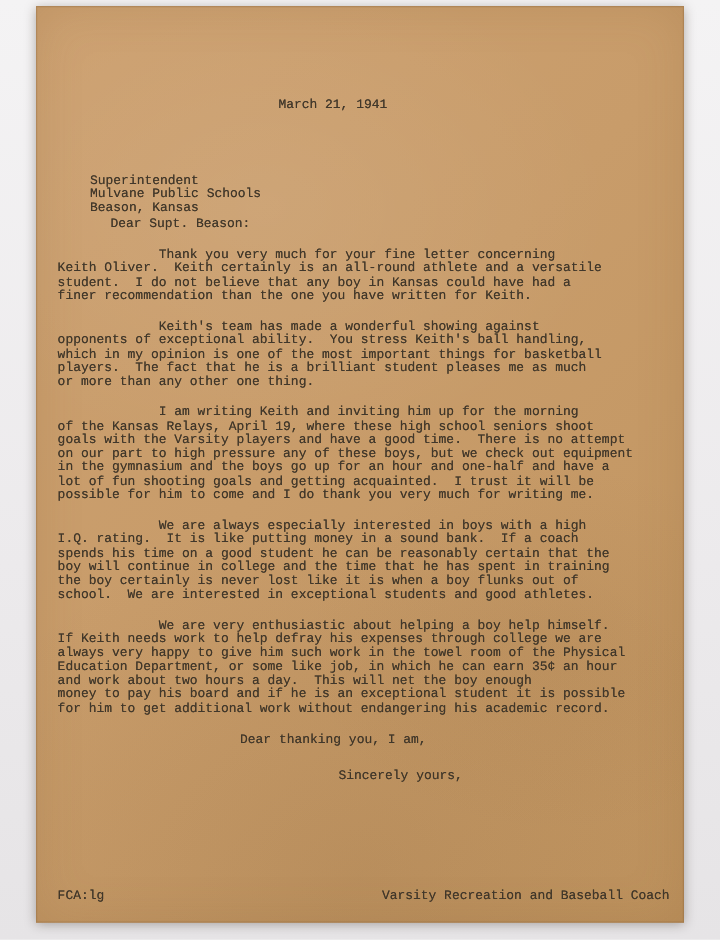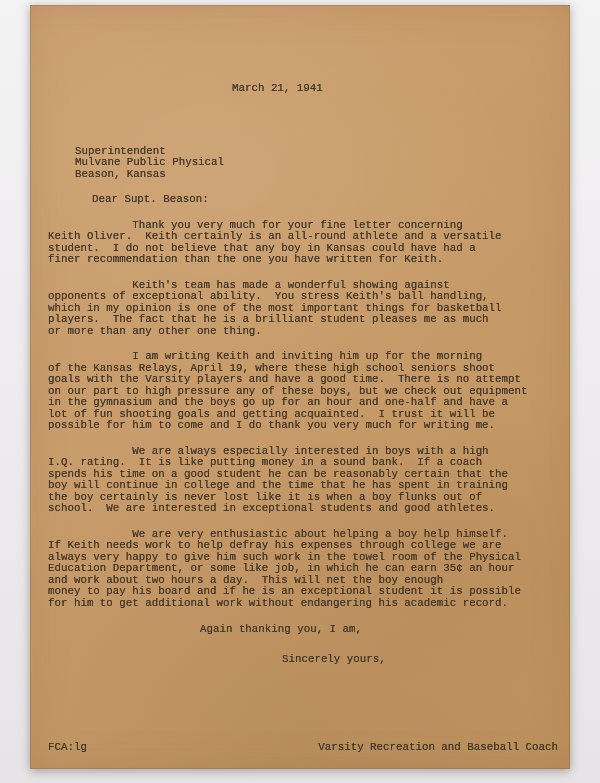--- a/index.html
+++ b/index.html
@@ -35,21 +35,21 @@
       inset 0 0 0 1px rgba(120,85,45,0.25),
       inset 0 0 40px rgba(130,90,45,0.18);
     color: #40372b;
     font-size: 10.8px;
     line-height: 11.5px;
     letter-spacing: 0;
   }
   .tw { text-shadow: 0 0 0.5px rgba(55,45,30,0.75); }
   .date { margin-left: 184px; }
   .address { margin-top: 51px; margin-left: 27px; }
-  .salutation { margin-top: 14px; margin-left: 27px; padding-left: 17px; }
+  .salutation { margin-top: 2px; margin-left: 27px; padding-left: 17px; }
   .body { margin-top: 0; }
   .para {
     margin: 14px 0 0 0;
     white-space: pre-wrap;
     max-width: 510px;
   }
   .closing { margin-top: 15px; margin-left: 152px; }
   .signoff { margin-top: 18px; margin-left: 234px; }
   .footer {
     position: absolute;
@@ -65,21 +65,21 @@
 </head>
 <body>
 
 <div class="scan-bg">
   <div class="paper tw">
 
     <div class="date">March 21, 1941</div>
 
     <div class="address">
       <div>Superintendent</div>
-      <div>Mulvane Public Physical</div>
+      <div>Mulvane Public Schools</div>
       <div>Beason, Kansas</div>
     </div>
 
     <div class="salutation">Dear Supt. Beason:</div>
 
     <div class="body">
       <p class="para">             Thank you very much for your fine letter concerning
 Keith Oliver.  Keith certainly is an all-round athlete and a versatile
 student.  I do not believe that any boy in Kansas could have had a
 finer recommendation than the one you have written for Keith.</p>
@@ -103,21 +103,21 @@
 school.  We are interested in exceptional students and good athletes.</p>
       <p class="para">             We are very enthusiastic about helping a boy help himself.
 If Keith needs work to help defray his expenses through college we are
 always very happy to give him such work in the towel room of the Physical
 Education Department, or some like job, in which he can earn 35¢ an hour
 and work about two hours a day.  This will net the boy enough
 money to pay his board and if he is an exceptional student it is possible
 for him to get additional work without endangering his academic record.</p>
     </div>
 
-    <div class="closing">Again thanking you, I am,</div>
+    <div class="closing">Dear thanking you, I am,</div>
 
     <div class="signoff">Sincerely yours,</div>
 
     <div class="footer">
       <div class="initials">FCA:lg</div>
       <div class="sig-block">
         <div>Varsity Recreation and Baseball Coach</div>
       </div>
     </div>
 

